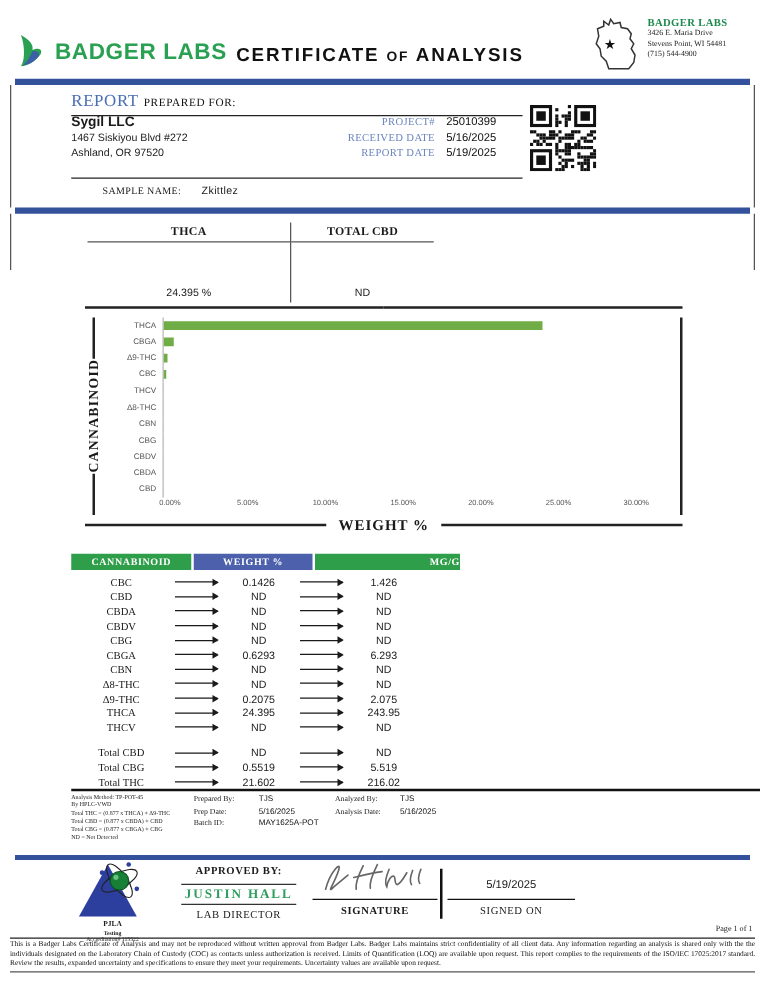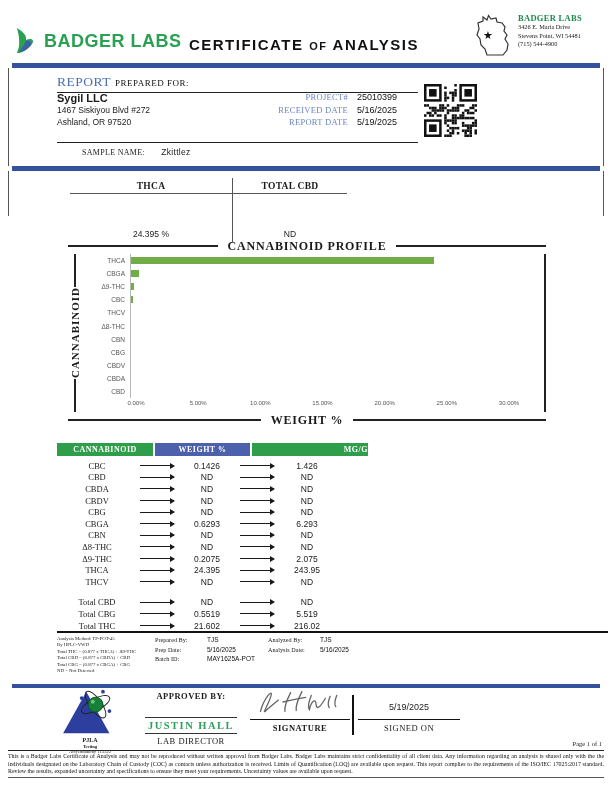--- a/index.html
+++ b/index.html
@@ -90,21 +90,21 @@
   .nrow { display:flex; margin-bottom:2.5px; }
   .nlabel { width:52px; font-size:6.2px; color:#222; }
   .nvalue { font-family:"Liberation Sans", sans-serif; font-size:6.5px; color:#111; }
 
   
   #pjla { left:60px; top:687px; }
   #pjla-text { left:48px; top:737px; width:84px; text-align:center; line-height:1.15; }
   #pjla-text .l1 { font-weight:bold; font-size:6px; } #pjla-text .l2 { font-weight:bold; font-size:4.6px; }
   #pjla-text .l3 { font-size:4.6px; }
   #approve-col { left:145px; top:691px; width:92px; text-align:center; }
-  #approved-by { font-weight:bold; font-size:8.5px; letter-spacing:.5px; border-bottom:1.5px solid #333; padding-bottom:16px; }
+  #approved-by { font-weight:bold; font-size:8.5px; letter-spacing:.5px; border-bottom:1.5px solid #333; padding-bottom:6px; }
   #approver { color:#2e9e5e; font-weight:bold; font-size:10.5px; letter-spacing:1.5px; border-bottom:1.5px solid #333; padding:2px 0; }
   #approver-title { font-size:8.5px; letter-spacing:.5px; padding-top:2px; }
   #sig { left:252px; top:686px; }
   #sig-line { left:250px; top:719px; width:100px; border-top:1.5px solid #111; }
   #sig-label { left:250px; top:723px; width:100px; text-align:center; font-size:8.5px; letter-spacing:.5px;font-weight:bold; }
   #vdiv { left:352px; top:695px; width:1.5px; height:40px; background:#111; }
   #signed-date { left:360px; top:702px; width:98px; text-align:center; font-family:"Liberation Sans", sans-serif; font-size:9px; }
   #date-line { left:358px; top:719px; width:102px; border-top:1.5px solid #111; }
   #signed-on { left:358px; top:723px; width:102px; text-align:center; font-size:8.5px; letter-spacing:.5px; }
 
@@ -323,21 +323,20 @@
     </div>
     <div class="sum-col sum-div">
       <div class="sum-h">TOTAL CBD</div>
       <div class="sum-v">ND</div>
     </div>
   </div>
 
 <div id="chart" class="abs">
   <div class="c-title-row">
     <div class="hline"></div>
-    <div class="c-title">CANNABINOID PROFILE</div>
     <div class="hline"></div>
   </div>
   <div id="c-mid">
     <div id="c-ycol">
       <div class="vline"></div>
       <div id="c-ylabel">CANNABINOID</div>
       <div class="vline"></div>
     </div>
     <div id="c-plot">
       <div id="chart-rows">

